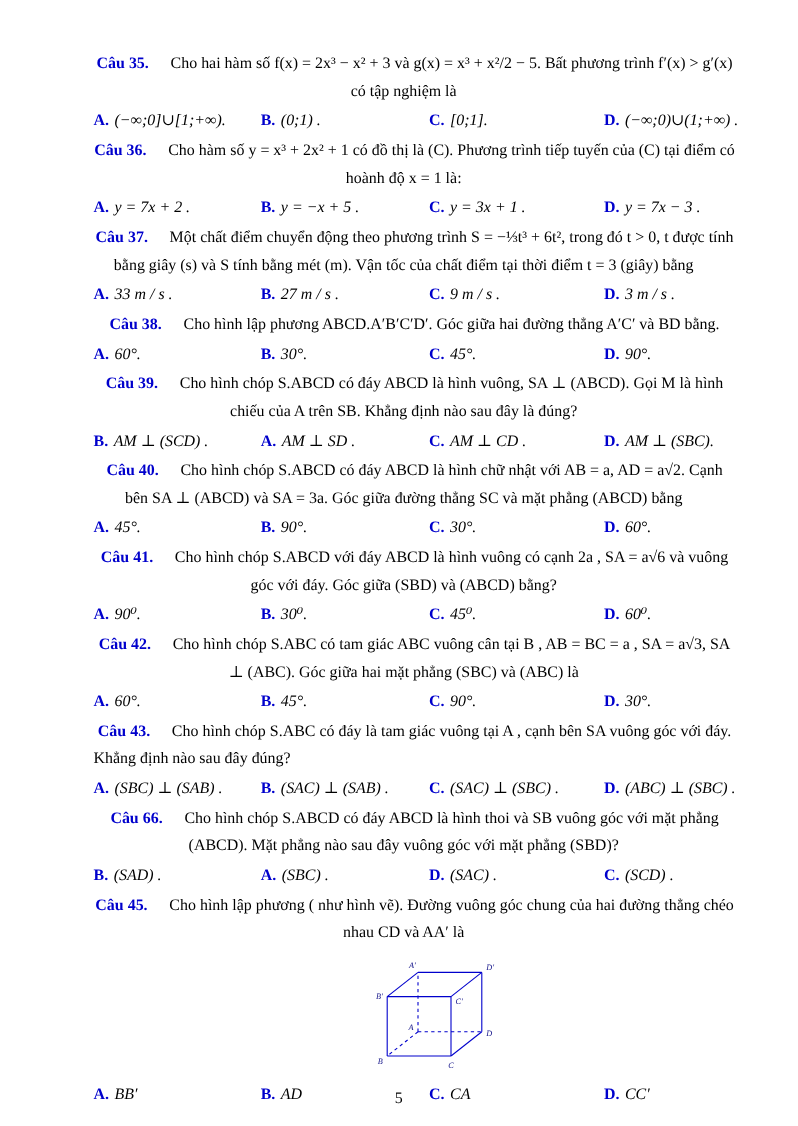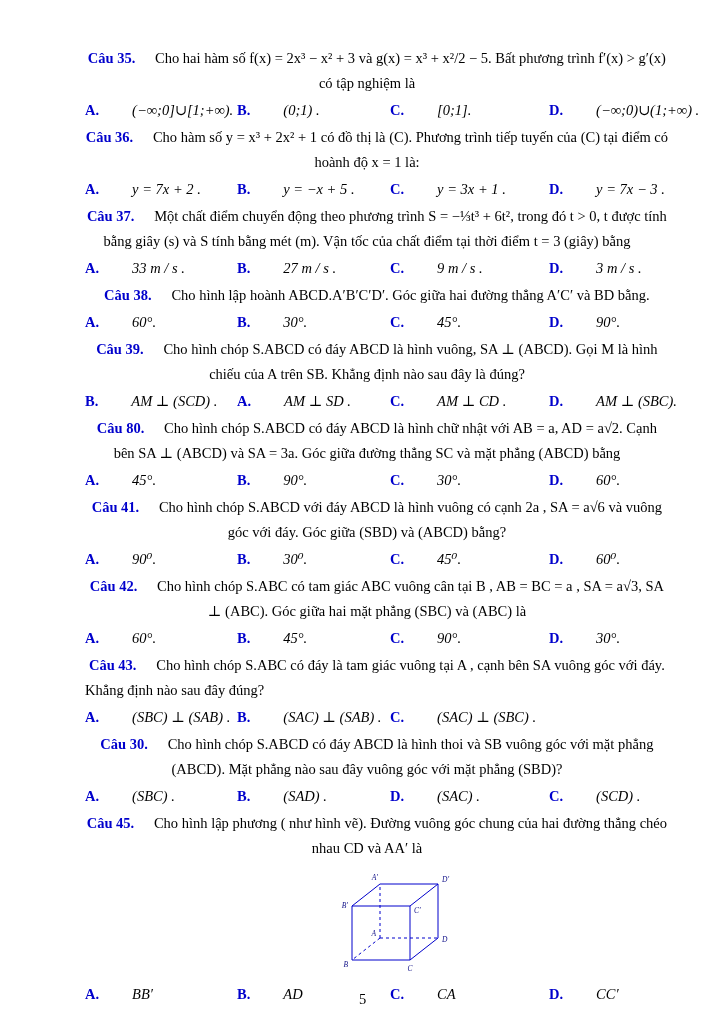--- a/index.html
+++ b/index.html
@@ -23,21 +23,21 @@
   .q-text2:empty { display: none; }
   .opts {
     display: grid;
     grid-template-columns: 152px 153px 159px auto;
     padding-left: 20px;
     line-height: 25px;
     margin: 2px 0 2px 0;
     white-space: nowrap;
   }
   .opt-k { font-weight: bold; color: var(--accent); margin-right: 5px; }
-  .opt-v { font-style: italic; color: var(--ink); margin-left: 28px; }
+  .opt-v { font-style: italic; color: var(--ink); }
   .figure-wrap { text-align: center; margin: 3px 0 1px 40px; }
   svg.cube { display: inline-block; }
   .cube line { stroke: var(--accent); stroke-width: 1; }
   .cube line.dashed { stroke-dasharray: 3,3; }
   .cube text {
     font-family: "Liberation Serif", "DejaVu Serif", serif;
     font-style: italic; font-size: 7.5px; fill: #111188;
   }
   .page-num {
     position: absolute; bottom: 16px; left: 0; right: 0;
@@ -76,21 +76,21 @@
 
     <div class="opts">
       <span class="opt"><span class="opt-k">A.</span><span class="opt-v">33 m / s .</span></span>
       <span class="opt"><span class="opt-k">B.</span><span class="opt-v">27 m / s .</span></span>
       <span class="opt"><span class="opt-k">C.</span><span class="opt-v">9 m / s .</span></span>
       <span class="opt"><span class="opt-k">D.</span><span class="opt-v">3 m / s .</span></span>
     </div>
   </section>
 
   <section class="question">
-    <p class="q-para"><span class="q-label">Câu 38.</span><span class="q-text">Cho hình lập hoành ABCD.A′B′C′D′. Góc giữa hai đường thẳng A′C′ và BD bằng.</span></p>
+    <p class="q-para"><span class="q-label">Câu 38.</span><span class="q-text">Cho hình lập phương ABCD.A′B′C′D′. Góc giữa hai đường thẳng A′C′ và BD bằng.</span></p>
 
     <div class="opts">
       <span class="opt"><span class="opt-k">A.</span><span class="opt-v">60°.</span></span>
       <span class="opt"><span class="opt-k">B.</span><span class="opt-v">30°.</span></span>
       <span class="opt"><span class="opt-k">C.</span><span class="opt-v">45°.</span></span>
       <span class="opt"><span class="opt-k">D.</span><span class="opt-v">90°.</span></span>
     </div>
   </section>
 
   <section class="question">
@@ -98,21 +98,21 @@
 
     <div class="opts">
       <span class="opt"><span class="opt-k">B.</span><span class="opt-v">AM ⊥ (SCD) .</span></span>
       <span class="opt"><span class="opt-k">A.</span><span class="opt-v">AM ⊥ SD .</span></span>
       <span class="opt"><span class="opt-k">C.</span><span class="opt-v">AM ⊥ CD .</span></span>
       <span class="opt"><span class="opt-k">D.</span><span class="opt-v">AM ⊥ (SBC).</span></span>
     </div>
   </section>
 
   <section class="question">
-    <p class="q-para"><span class="q-label">Câu 80.</span><span class="q-text">Cho hình chóp S.ABCD có đáy ABCD là hình chữ nhật với AB = a, AD = a√2. Cạnh bên SA ⊥ (ABCD) và SA = 3a. Góc giữa đường thẳng SC và mặt phẳng (ABCD) bằng</span></p>
+    <p class="q-para"><span class="q-label">Câu 40.</span><span class="q-text">Cho hình chóp S.ABCD có đáy ABCD là hình chữ nhật với AB = a, AD = a√2. Cạnh bên SA ⊥ (ABCD) và SA = 3a. Góc giữa đường thẳng SC và mặt phẳng (ABCD) bằng</span></p>
 
     <div class="opts">
       <span class="opt"><span class="opt-k">A.</span><span class="opt-v">45°.</span></span>
       <span class="opt"><span class="opt-k">B.</span><span class="opt-v">90°.</span></span>
       <span class="opt"><span class="opt-k">C.</span><span class="opt-v">30°.</span></span>
       <span class="opt"><span class="opt-k">D.</span><span class="opt-v">60°.</span></span>
     </div>
   </section>
 
   <section class="question">
@@ -137,29 +137,30 @@
     </div>
   </section>
 
   <section class="question">
     <p class="q-para"><span class="q-label">Câu 43.</span><span class="q-text">Cho hình chóp S.ABC có đáy là tam giác vuông tại A , cạnh bên SA vuông góc với đáy.</span></p>
     <p class="q-text2">Khẳng định nào sau đây đúng?</p>
     <div class="opts">
       <span class="opt"><span class="opt-k">A.</span><span class="opt-v">(SBC) ⊥ (SAB) .</span></span>
       <span class="opt"><span class="opt-k">B.</span><span class="opt-v">(SAC) ⊥ (SAB) .</span></span>
       <span class="opt"><span class="opt-k">C.</span><span class="opt-v">(SAC) ⊥ (SBC) .</span></span>
-    </div>
-  </section>
-
-  <section class="question">
-    <p class="q-para"><span class="q-label">Câu 30.</span><span class="q-text">Cho hình chóp S.ABCD có đáy ABCD là hình thoi và SB vuông góc với mặt phẳng (ABCD). Mặt phẳng nào sau đây vuông góc với mặt phẳng (SBD)?</span></p>
-
-    <div class="opts">
+      <span class="opt"><span class="opt-k">D.</span><span class="opt-v">(ABC) ⊥ (SBC) .</span></span>
+    </div>
+  </section>
+
+  <section class="question">
+    <p class="q-para"><span class="q-label">Câu 66.</span><span class="q-text">Cho hình chóp S.ABCD có đáy ABCD là hình thoi và SB vuông góc với mặt phẳng (ABCD). Mặt phẳng nào sau đây vuông góc với mặt phẳng (SBD)?</span></p>
+
+    <div class="opts">
+      <span class="opt"><span class="opt-k">B.</span><span class="opt-v">(SAD) .</span></span>
       <span class="opt"><span class="opt-k">A.</span><span class="opt-v">(SBC) .</span></span>
-      <span class="opt"><span class="opt-k">B.</span><span class="opt-v">(SAD) .</span></span>
       <span class="opt"><span class="opt-k">D.</span><span class="opt-v">(SAC) .</span></span>
       <span class="opt"><span class="opt-k">C.</span><span class="opt-v">(SCD) .</span></span>
     </div>
   </section>
 
   <section class="question">
     <p class="q-para"><span class="q-label">Câu 45.</span><span class="q-text">Cho hình lập phương ( như hình vẽ). Đường vuông góc chung của hai đường thẳng chéo nhau CD và AA′ là</span></p>
 
     <div class="figure-wrap">
       <svg class="cube" width="150" height="112" viewBox="0 0 150 112" xmlns="http://www.w3.org/2000/svg">

